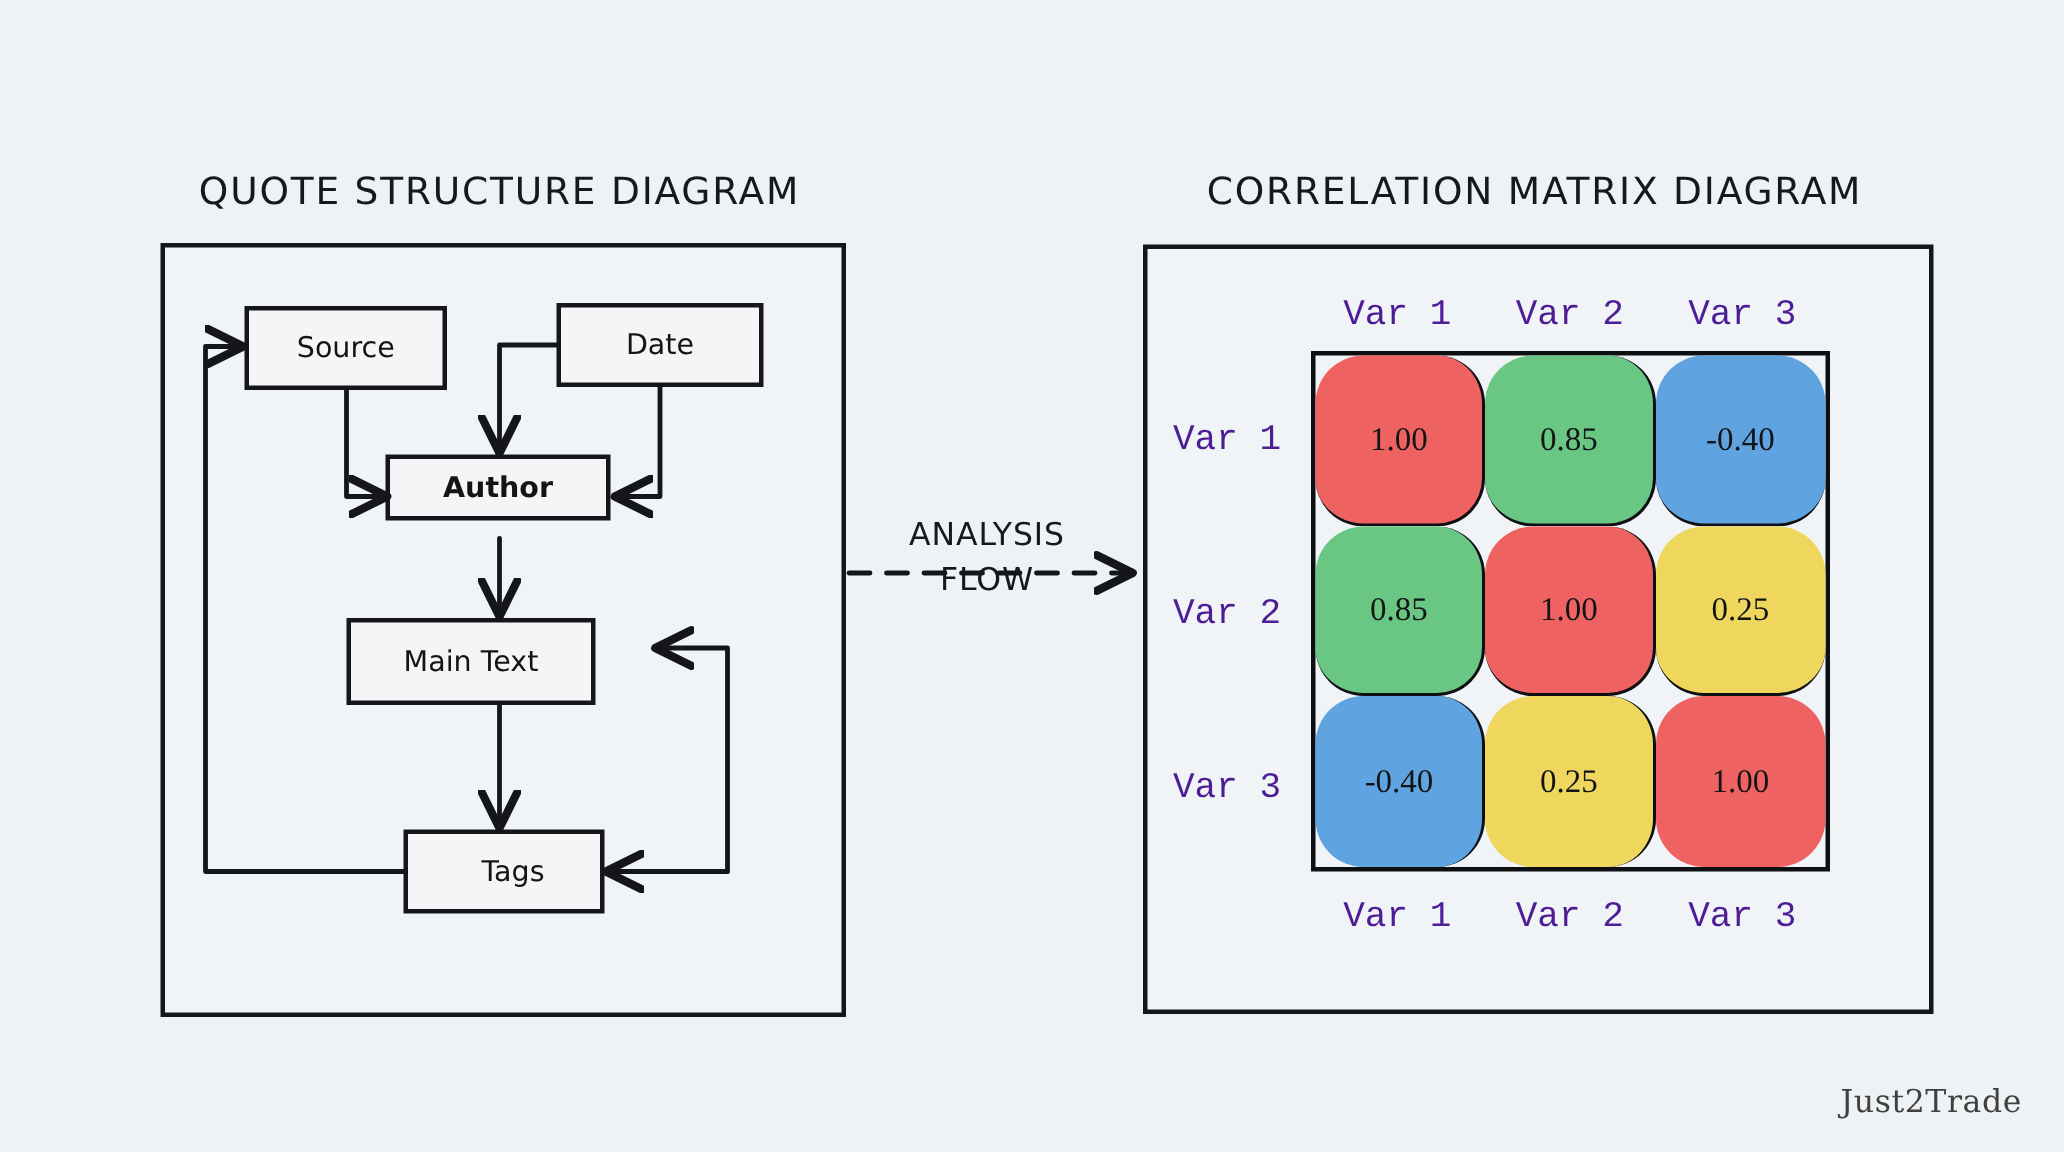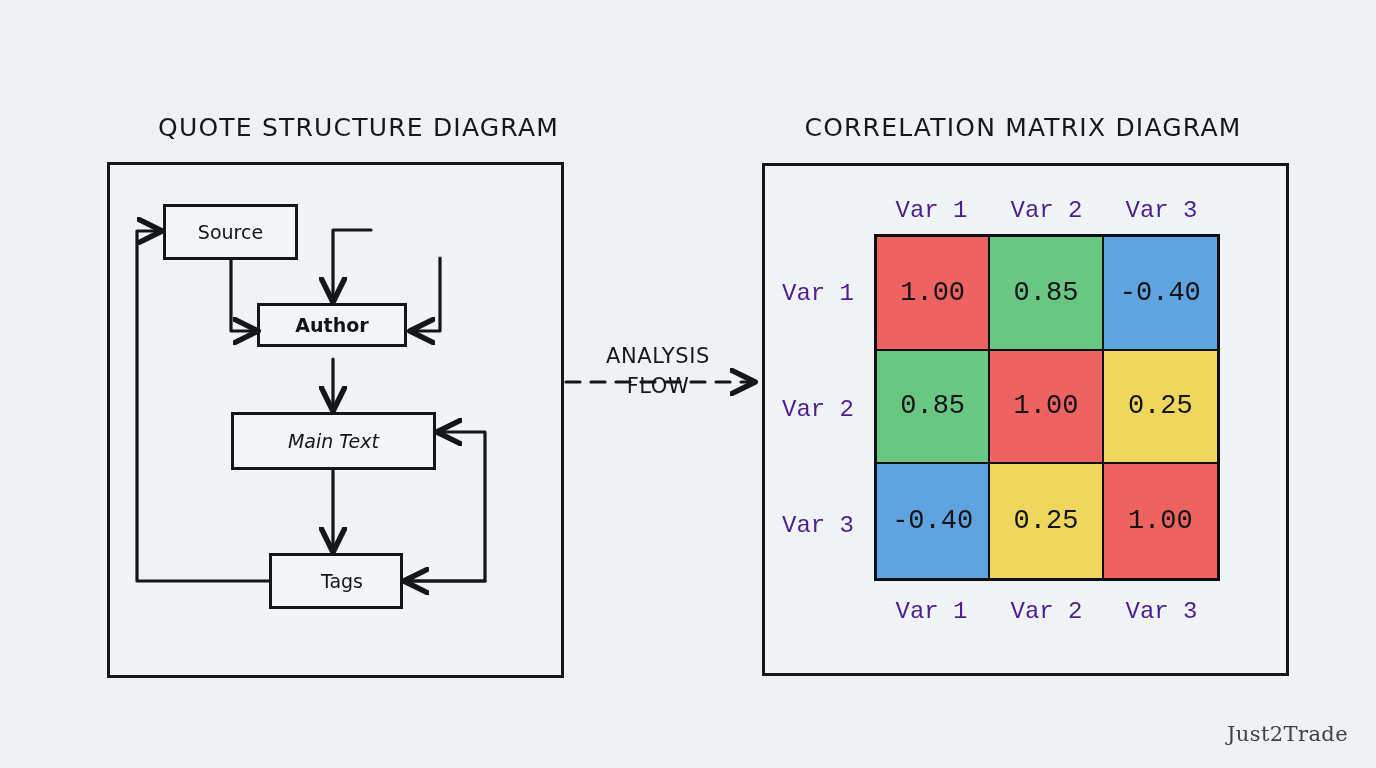--- a/index.html
+++ b/index.html
@@ -22,21 +22,21 @@
   }
   .panel-title {
     position: absolute;
     font-family: "DejaVu Sans", sans-serif;
     font-size: 25px;
     letter-spacing: 1.2px;
     color: #16181a;
     white-space: nowrap;
     text-align: center;
   }
-  #left-title  { left: 107px; top: 113px; width: 452px; text-align: right; }
+  #left-title  { left: 107px; top: 113px; width: 452px; }
   #right-title { left: 762px; top: 113px; width: 522px; }
 
   .panel {
     position: absolute;
     background: #f1f4f6;
     border: 3px solid #14161a;
   }
   #left-panel  { left: 107px; top: 162px; width: 451px; height: 510px; }
   #right-panel { left: 762px; top: 163px; width: 521px; height: 507px; }
 
@@ -48,21 +48,21 @@
     align-items: center;
     justify-content: center;
     font-family: "DejaVu Sans", sans-serif;
     font-size: 19px;
     color: #121416;
     box-sizing: border-box;
   }
   #node-source   { left: 163px; top: 204px; width: 135px; height: 56px; }
   #node-date     { left: 371px; top: 202px; width: 138px; height: 56px; }
   #node-author   { left: 257px; top: 303px; width: 150px; height: 44px; font-weight: bold; }
-  #node-maintext { left: 231px; top: 412px; width: 205px; height: 58px; font-style: italic; }
+  #node-maintext { left: 231px; top: 412px; width: 166px; height: 58px; }
   #node-tags     { left: 269px; top: 553px; width: 134px; height: 56px; padding-left: 12px; }
 
   #flow-label {
     position: absolute;
     left: 578px;
     top: 341px;
     width: 160px;
     text-align: center;
     font-family: "DejaVu Sans", sans-serif;
     font-size: 21px;
@@ -81,26 +81,27 @@
     border: 3px solid #0d0f12;
     box-sizing: border-box;
     display: grid;
     grid-template-columns: repeat(3, 1fr);
     grid-template-rows: repeat(3, 1fr);
   }
   .cell {
     display: flex;
     align-items: center;
     justify-content: center;
-    font-family: Liberation Mono, monospace;
-    font-size: 27px;
+    font-family: Liberation Serif, serif;
+    font-size: 22px;
     color: #121416;
     border-right: 2px solid #0d0f12;
     border-bottom: 2px solid #0d0f12;
     box-sizing: border-box;
+    border-radius: 32px;
   }
   .cell.lastcol { border-right: none; }
   .cell.lastrow { border-bottom: none; }
 
   .axis-label {
     position: absolute;
     font-family: Liberation Mono, monospace;
     font-size: 24px;
     color: #4c1d95;
     white-space: nowrap;
@@ -136,20 +137,21 @@
 </head>
 <body style="background: rgb(239, 242, 244);">
 
 <div id="stage">
 
   <div class="panel-title" id="left-title">QUOTE STRUCTURE DIAGRAM</div>
 
   <div class="panel" id="left-panel"></div>
 
   <div class="node" id="node-source">Source</div>
+  <div class="node" id="node-date">Date</div>
   <div class="node" id="node-author">Author</div>
   <div class="node" id="node-maintext">Main Text</div>
   <div class="node" id="node-tags">Tags</div>
 
   <div id="flow-label">
     <div>ANALYSIS</div>
     <div>FLOW</div>
   </div>
 
   <div class="panel-title" id="right-title">CORRELATION MATRIX DIAGRAM</div>

